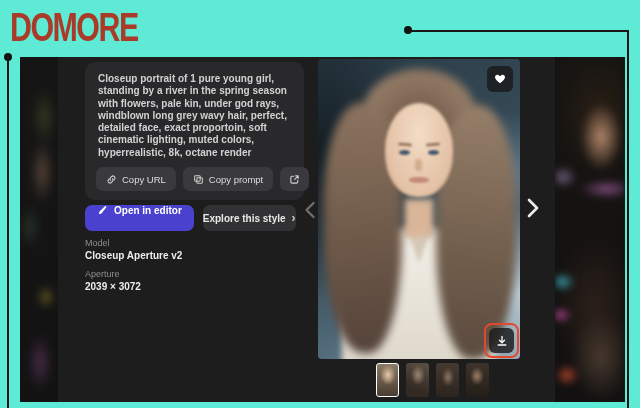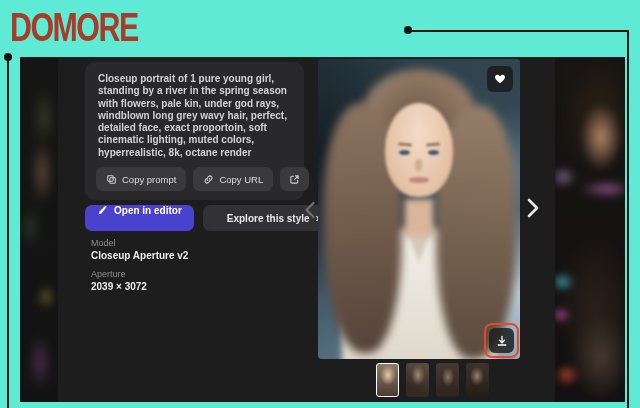--- a/index.html
+++ b/index.html
@@ -57,27 +57,27 @@
   .chip-btn { display:flex; align-items:center; gap:5px; height:24px; padding:0 10px;
               background:#3a3a3d; border-radius:7px; color:#dedede; font-size:9.5px;
               border:none; cursor:pointer; white-space:nowrap; }
   .chip-btn svg { flex:0 0 auto; }
 
   
   .action-row { position:absolute; left:65px; top:148px; display:flex; gap:9px; }
   .editor-btn { display:flex; align-items:flex-start; gap:6px; height:26px; padding:0 12px;
                 background:#4a42cf; border:none; border-radius:7px; color:#fff;
                 font-size:10px; font-weight:700; cursor:pointer; white-space:nowrap; }
-  .explore-btn { display:flex; align-items:center; gap:6px; height:26px; padding:0 24px;
+  .explore-btn { display:flex; align-items:center; gap:6px; height:26px; padding:0 0;
                  background:#323235; border:none; border-radius:7px; color:#e8e8e8;
                  font-size:10px; font-weight:700; cursor:pointer; white-space:nowrap; }
   .explore-chevron { font-size:12px; color:#cfcfcf; }
 
   
-  .metadata { position:absolute; left:71px; top:181px; }
+  .metadata { position:absolute; left:65px; top:181px; }
   .meta-item { margin-bottom:7px; }
   .meta-label { font-size:9px; color:#8e8e8e; line-height:11px; }
   .meta-value { font-size:10px; font-weight:700; color:#ececec; line-height:13px; }
 
   
   .nav-prev { position:absolute; left:283px; top:142px; width:16px; height:22px; background:none; border:none; cursor:pointer; }
   .nav-next { position:absolute; left:505px; top:138px; width:18px; height:26px; background:none; border:none; cursor:pointer; }
 
   
   .gen-image { position:absolute; left:298px; top:2px; width:202px; height:300px;
@@ -158,35 +158,35 @@
     <div class="gallery-col gallery-right">
         <div class="blobs"></div>
       </div>
     <div class="modal-surface"></div>
 
     <div class="prompt-card">
       <div class="prompt-text">Closeup portrait of 1 pure young girl, standing by a river in the spring season with flowers, pale kin, under god rays, windblown long grey wavy hair, perfect, detailed face, exact proportoin, soft cinematic lighting, muted colors, hyperrealistic, 8k, octane render</div>
       <div class="card-btn-row">
         <button class="chip-btn">
           <span>
+            <svg width="11" height="11" viewBox="0 0 12 12" fill="none" stroke="#cfcfcf" stroke-width="1.2" stroke-linecap="round">
+              <path d="M5 7a2.2 2.2 0 0 1 0-3.1l1.2-1.2a2.2 2.2 0 0 1 3.1 3.1l-.8.8"></path>
+              <path d="M7 5a2.2 2.2 0 0 1 0 3.1L5.8 9.3a2.2 2.2 0 0 1-3.1-3.1l.8-.8"></path>
+            </svg>
+          </span>
+          <span>Copy URL</span>
+        </button>
+        <button class="chip-btn">
+          <span>
             <svg width="11" height="11" viewBox="0 0 12 12" fill="none" stroke="#cfcfcf" stroke-width="1.1">
               <rect x="4.2" y="4.2" width="6" height="6" rx="1"></rect>
                 <rect x="1.8" y="1.8" width="6" height="6" rx="1"></rect>
             </svg>
           </span>
           <span>Copy prompt</span>
-        </button>
-        <button class="chip-btn">
-          <span>
-            <svg width="11" height="11" viewBox="0 0 12 12" fill="none" stroke="#cfcfcf" stroke-width="1.2" stroke-linecap="round">
-              <path d="M5 7a2.2 2.2 0 0 1 0-3.1l1.2-1.2a2.2 2.2 0 0 1 3.1 3.1l-.8.8"></path>
-              <path d="M7 5a2.2 2.2 0 0 1 0 3.1L5.8 9.3a2.2 2.2 0 0 1-3.1-3.1l.8-.8"></path>
-            </svg>
-          </span>
-          <span>Copy URL</span>
         </button>
         <button class="chip-btn" style="padding:0 9px;">
           <span>
             <svg width="11" height="11" viewBox="0 0 12 12" fill="none" stroke="#cfcfcf" stroke-width="1.2" stroke-linecap="round" stroke-linejoin="round">
               <path d="M5 2.5H3.2A1.2 1.2 0 0 0 2 3.7v5.1A1.2 1.2 0 0 0 3.2 10h5.1a1.2 1.2 0 0 0 1.2-1.2V7"></path>
               <path d="M7.2 2h2.8v2.8M9.8 2.2 6.2 5.8"></path>
             </svg>
           </span>
         </button>
       </div>

